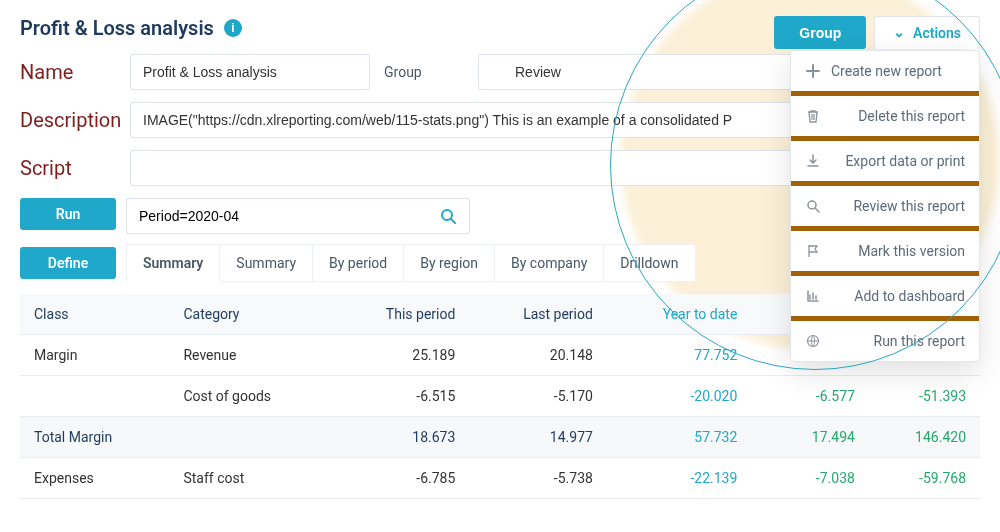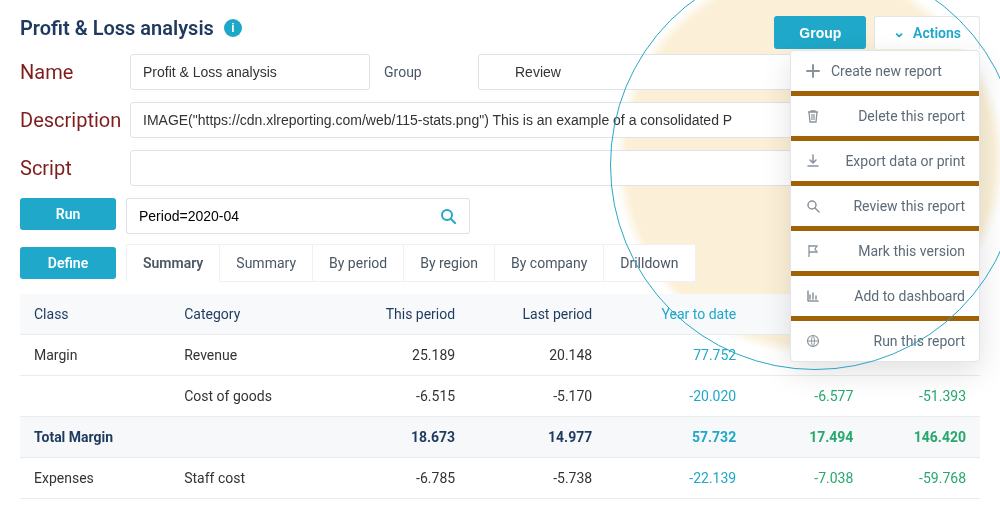--- a/index.html
+++ b/index.html
@@ -81,21 +81,21 @@
   .tab.active { font-weight: 600; border-bottom: 1px solid #fff; }
   .tab + .tab { border-left: none; }
 
   
   .tbl { width: 100%; margin-top: 12px; border-collapse: collapse; }
   .tbl th, .tbl td { padding: 12px 14px; border-bottom: 1px solid #e8ecef; font-size: 14px; text-align: left; white-space: nowrap; }
   .tbl th { font-weight: 400; color: #1e3a5f; }
   .tbl th.num, .tbl td.num { text-align: right; }
   .tbl .ytd { color: #1fa8c9 !important; }
   .tbl .budget { color: #27a86e !important; margin-top: 46px; }
-  .tbl tr.total-row td, .tbl tr.total-row th { background: #f6f8fa; font-weight: 700; color:#1e3a5f; }
+  .tbl tr.total-row td, .tbl tr.total-row th { background: #f6f8fa; font-weight: 400; color:#1e3a5f; }
   .tbl thead tr { background: #f7f9fa; }
 
   svg { display:block; }
 </style>
 </head>
 <body>
 <div class="wrap">
 
 <div class="spotlight"></div>
 <div class="spotlight-ring"></div>

